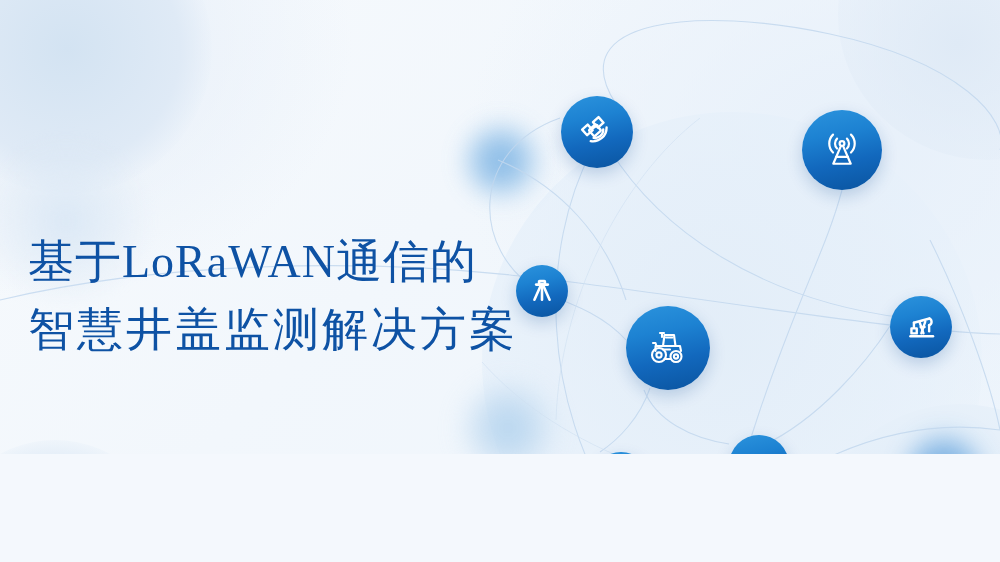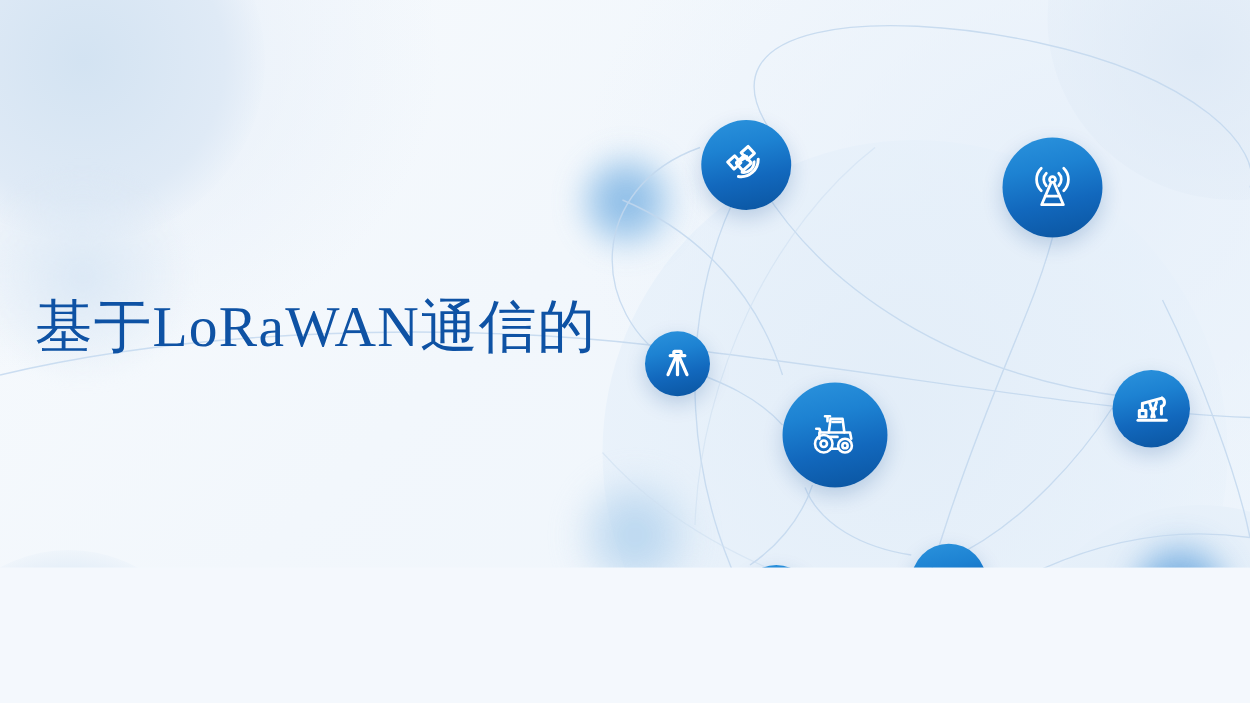--- a/index.html
+++ b/index.html
@@ -128,20 +128,21 @@
       <path d="M930 240 C 960 300, 990 380, 1000 430"></path>
     </g>
     <g stroke="#cfe0f1" stroke-width="1" opacity=".6">
       <path d="M482 362 C 560 450, 700 500, 860 508 C 930 512, 980 506, 1000 498"></path>
       <path d="M700 118 C 620 180, 560 300, 556 420"></path>
     </g>
   </svg>
 
   <div class="title-block">
     <div class="title-line line1" style="color: rgb(14, 82, 164);">基于LoRaWAN通信的</div>
+    <div class="title-line line2" style="color: rgb(14, 82, 164);">智慧井盖监测解决方案</div>
   </div>
 
   <div class="node" id="node-satellite" style="left: 561px; top: 96px; width: 72px; height: 72px;">
     <span>
       <svg width="40" height="40" viewBox="0 0 48 48" fill="none" stroke="#ffffff" stroke-width="2.4" stroke-linecap="round" stroke-linejoin="round">
         <rect x="8" y="17" width="9" height="9" transform="rotate(-42 12.5 21.5)"></rect>
         <rect x="21" y="8" width="9" height="9" transform="rotate(-42 25.5 12.5)"></rect>
         <path d="M17.5 20.5 L24.5 16"></path>
         <rect x="16" y="17" width="11" height="10" rx="1.2" transform="rotate(-42 21.5 22)"></rect>
         <path d="M20 31 A 10 10 0 0 0 31.5 21"></path>

